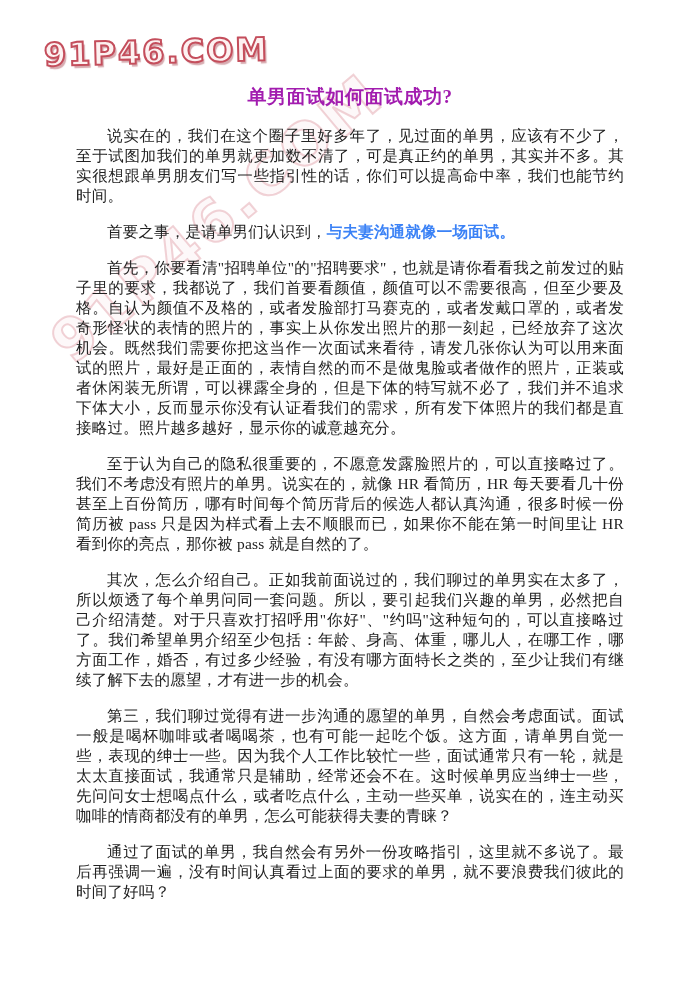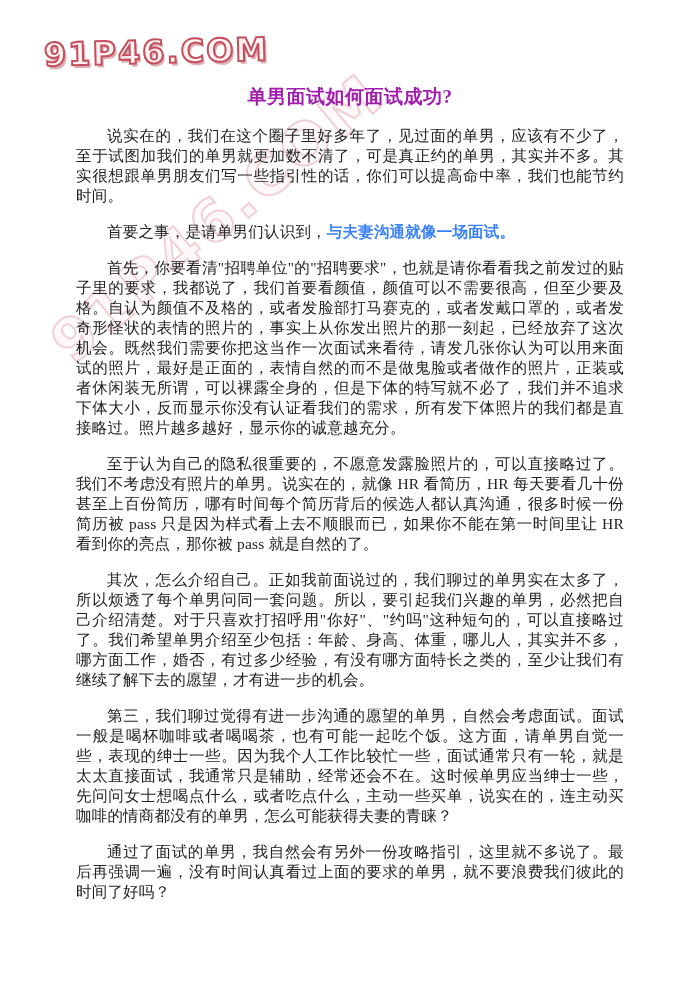--- a/index.html
+++ b/index.html
@@ -73,17 +73,17 @@
 
 <div class="logo">91P46.COM</div>
 
 <div class="page">
   <h1 class="title">单男面试如何面试成功?</h1>
   <div class="content">
     <p><span>说实在的，我们在这个圈子里好多年了，见过面的单男，应该有不少了，至于试图加我们的单男就更加数不清了，可是真正约的单男，其实并不多。其实很想跟单男朋友们写一些指引性的话，你们可以提高命中率，我们也能节约时间。</span></p>
     <p><span>首要之事，是请单男们认识到，</span><strong>与夫妻沟通就像一场面试。</strong></p>
     <p><span>首先，你要看清"招聘单位"的"招聘要求"，也就是请你看看我之前发过的贴子里的要求，我都说了，我们首要看颜值，颜值可以不需要很高，但至少要及格。自认为颜值不及格的，或者发脸部打马赛克的，或者发戴口罩的，或者发奇形怪状的表情的照片的，事实上从你发出照片的那一刻起，已经放弃了这次机会。既然我们需要你把这当作一次面试来看待，请发几张你认为可以用来面试的照片，最好是正面的，表情自然的而不是做鬼脸或者做作的照片，正装或者休闲装无所谓，可以裸露全身的，但是下体的特写就不必了，我们并不追求下体大小，反而显示你没有认证看我们的需求，所有发下体照片的我们都是直接略过。照片越多越好，显示你的诚意越充分。</span></p>
     <p><span>至于认为自己的隐私很重要的，不愿意发露脸照片的，可以直接略过了。我们不考虑没有照片的单男。说实在的，就像 HR 看简历，HR 每天要看几十份甚至上百份简历，哪有时间每个简历背后的候选人都认真沟通，很多时候一份简历被 pass 只是因为样式看上去不顺眼而已，如果你不能在第一时间里让 HR 看到你的亮点，那你被 pass 就是自然的了。</span></p>
-    <p><span>其次，怎么介绍自己。正如我前面说过的，我们聊过的单男实在太多了，所以烦透了每个单男问同一套问题。所以，要引起我们兴趣的单男，必然把自己介绍清楚。对于只喜欢打招呼用"你好"、"约吗"这种短句的，可以直接略过了。我们希望单男介绍至少包括：年龄、身高、体重，哪儿人，其实并不多，哪方面工作，婚否，有过多少经验，有没有哪方面特长之类的，至少让我们有继续了解下去的愿望，才有进一步的机会。</span></p>
+    <p><span>其次，怎么介绍自己。正如我前面说过的，我们聊过的单男实在太多了，所以烦透了每个单男问同一套问题。所以，要引起我们兴趣的单男，必然把自己介绍清楚。对于只喜欢打招呼用"你好"、"约吗"这种短句的，可以直接略过了。我们希望单男介绍至少包括：年龄、身高、体重，哪儿人，在哪工作，哪方面工作，婚否，有过多少经验，有没有哪方面特长之类的，至少让我们有继续了解下去的愿望，才有进一步的机会。</span></p>
     <p><span>第三，我们聊过觉得有进一步沟通的愿望的单男，自然会考虑面试。面试一般是喝杯咖啡或者喝喝茶，也有可能一起吃个饭。这方面，请单男自觉一些，表现的绅士一些。因为我个人工作比较忙一些，面试通常只有一轮，就是太太直接面试，我通常只是辅助，经常还会不在。这时候单男应当绅士一些，先问问女士想喝点什么，或者吃点什么，主动一些买单，说实在的，连主动买咖啡的情商都没有的单男，怎么可能获得夫妻的青睐？</span></p>
     <p><span>通过了面试的单男，我自然会有另外一份攻略指引，这里就不多说了。最后再强调一遍，没有时间认真看过上面的要求的单男，就不要浪费我们彼此的时间了好吗？</span></p>
   </div>
 </div>
 
 </body></html>

